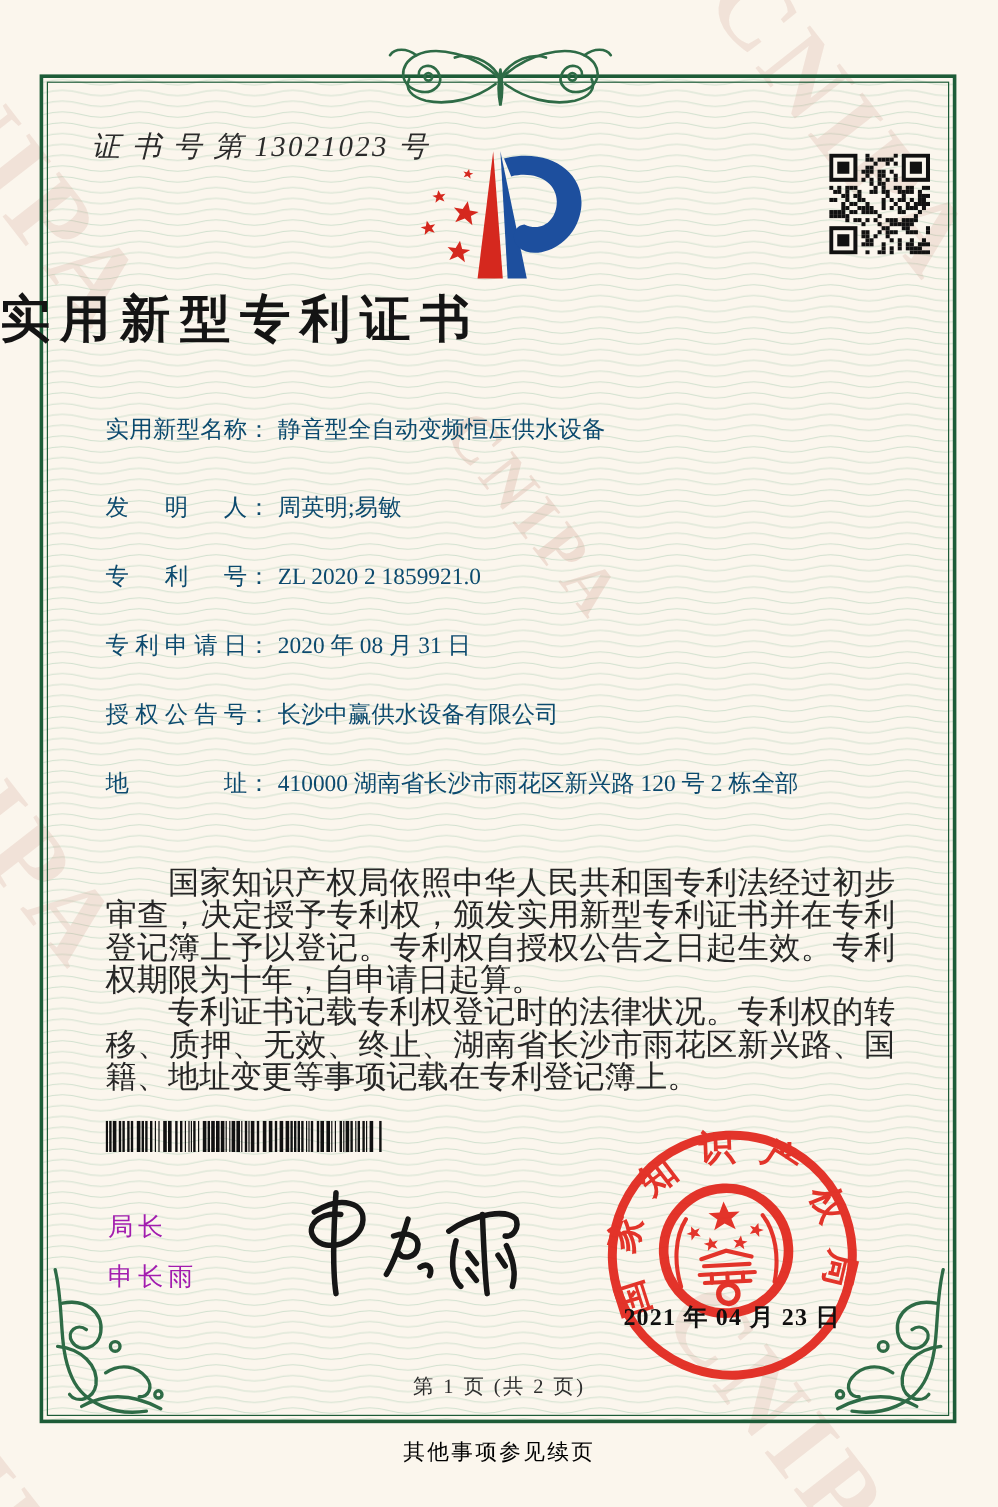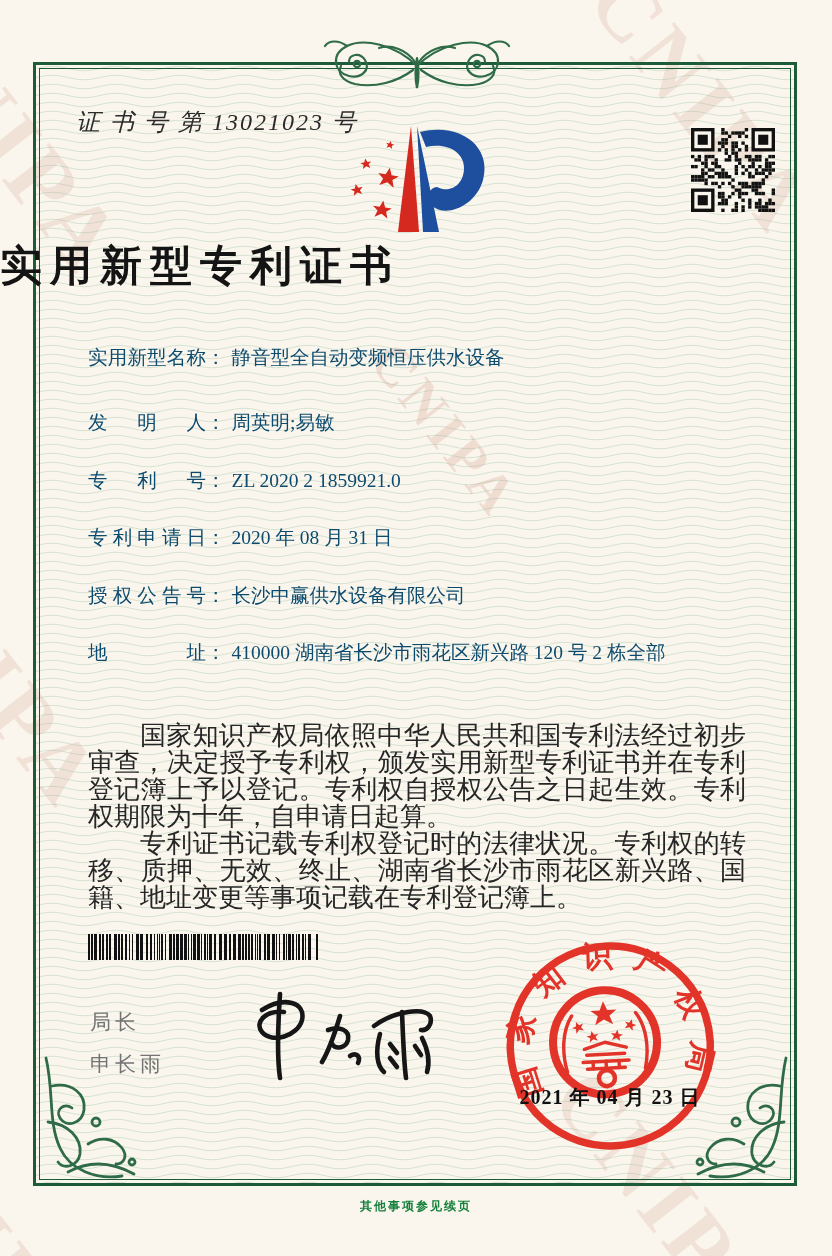--- a/index.html
+++ b/index.html
@@ -17,28 +17,28 @@
       transform-origin:left top;white-space:nowrap;pointer-events:none;}
   .cert-no{position:absolute;left:76px;top:106px;font-size:24px;letter-spacing:2px;color:#2b2b2b;font-style:italic;}
   .title{position:absolute;left:0;right:0;top:238px;text-align:left;font-size:42px;
          font-weight:bold;letter-spacing:8px;color:#141414;}
   .row{position:absolute;left:88px;width:668px;font-size:19.5px;white-space:nowrap;color:#0c4a6e;}
   .lb{display:inline-block;width:118px;text-align:justify;text-align-last:justify;}
   .cl{display:inline-block;margin-right:6px;}
   .paras{position:absolute;left:88px;top:722px;width:658px;font-size:26px;line-height:27px;
          text-align:justify;color:#262626;}
   .paras p{margin:0;text-indent:2em;}
-  .officer{position:absolute;left:90px;font-size:21px;letter-spacing:4px;color:#737373;
+  .officer{position:absolute;left:90px;font-size:21px;letter-spacing:4px;color:#a21caf;
            font-family:"Liberation Sans","DejaVu Sans",sans-serif;}
   .seal-date{position:absolute;left:505px;top:1084px;width:210px;text-align:center;
              font-size:20px;font-weight:bold;letter-spacing:1px;color:#101010;z-index:6;}
   .page-ind{position:absolute;left:0;right:0;top:1144px;text-align:center;font-size:17px;
             letter-spacing:2px;color:#2e2e2e;}
-  .cont-note{position:absolute;left:0;right:0;top:1198px;text-align:center;font-size:12px;
-             letter-spacing:2px;color:#15803d;font-weight:bold;}
+  .cont-note{position:absolute;left:0;right:0;top:1198px;text-align:center;font-size:18px;
+             letter-spacing:2px;color:#000000;}
   svg{display:block;}
 </style>
 </head>
 <body>
 
 <div class="page">
 
   <svg class="abs" style="left:36px;top:64px;opacity:.5" width="760" height="1120">
     <defs>
       <pattern id="wv" width="64" height="9" patternUnits="userSpaceOnUse">
@@ -460,15 +460,16 @@
           <path d="M92,133 v7 M105,133 v7 M118,133 v7"></path>
           <circle cx="105" cy="150" r="8" stroke-width="4.5"></circle>
           <path d="M66,142 C61,122 63,100 73,86"></path>
           <path d="M144,142 C149,122 147,100 137,86"></path>
         </g>
       </g>
     </g>
   </svg>
   <div class="seal-date">2021 年 04 月 23 日</div>
 
+  <div class="page-ind">第 1 页 (共 2 页)</div>
   <div class="cont-note">其他事项参见续页</div>
 
 </div>
 
 </body></html>

